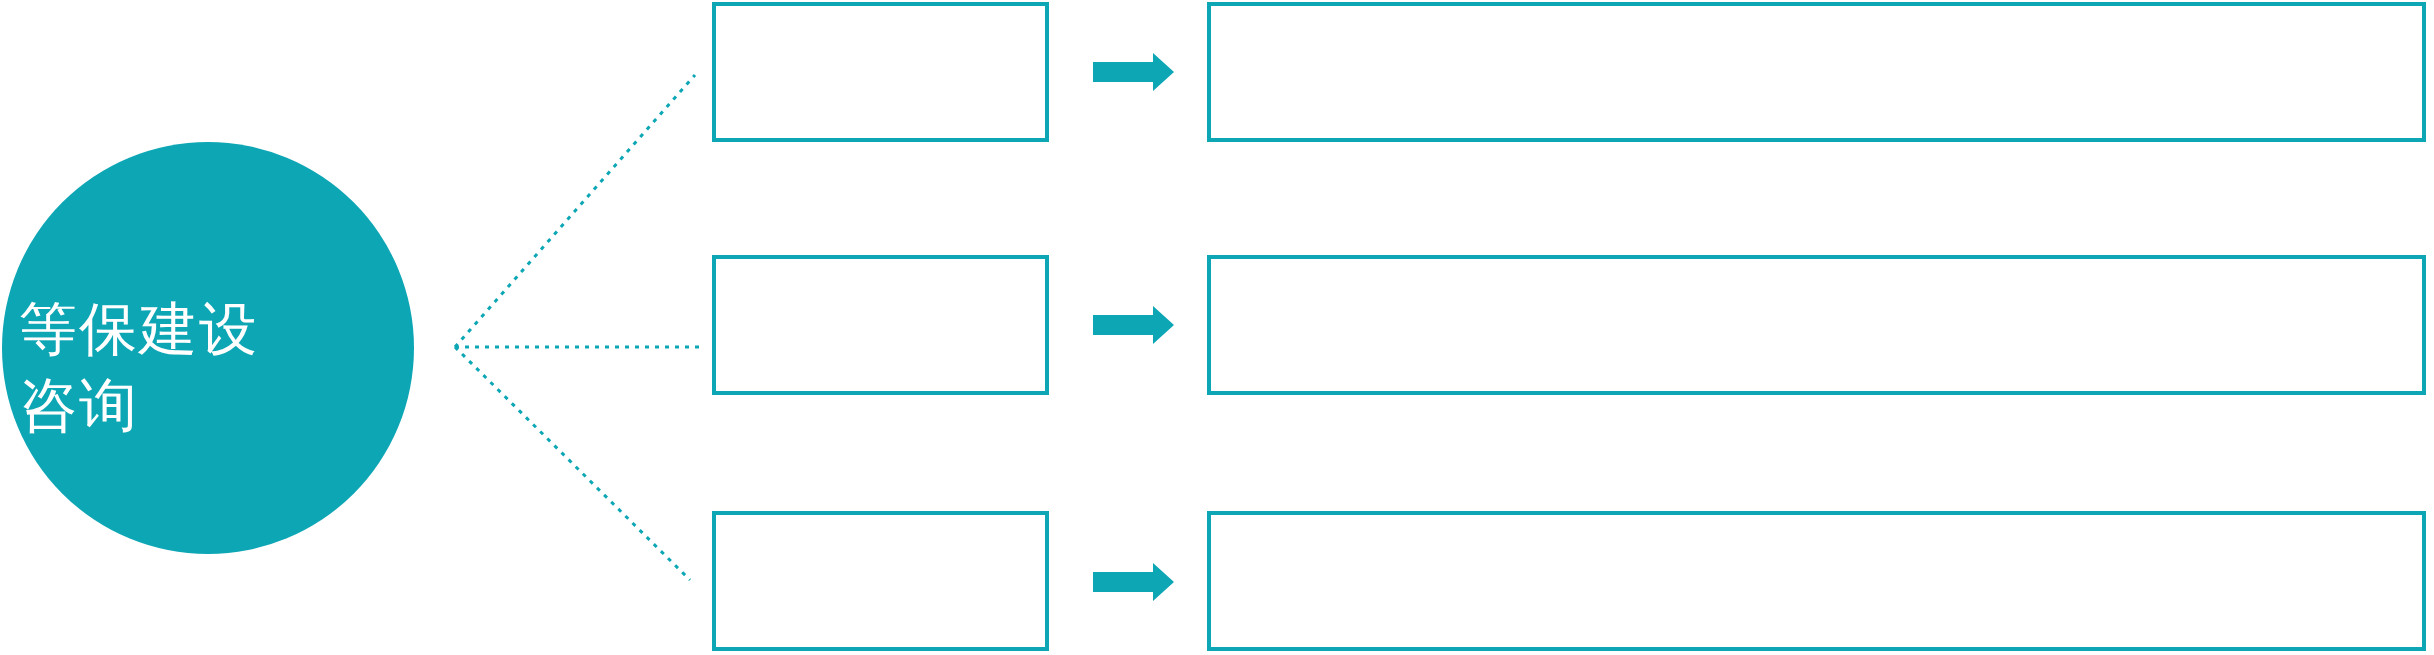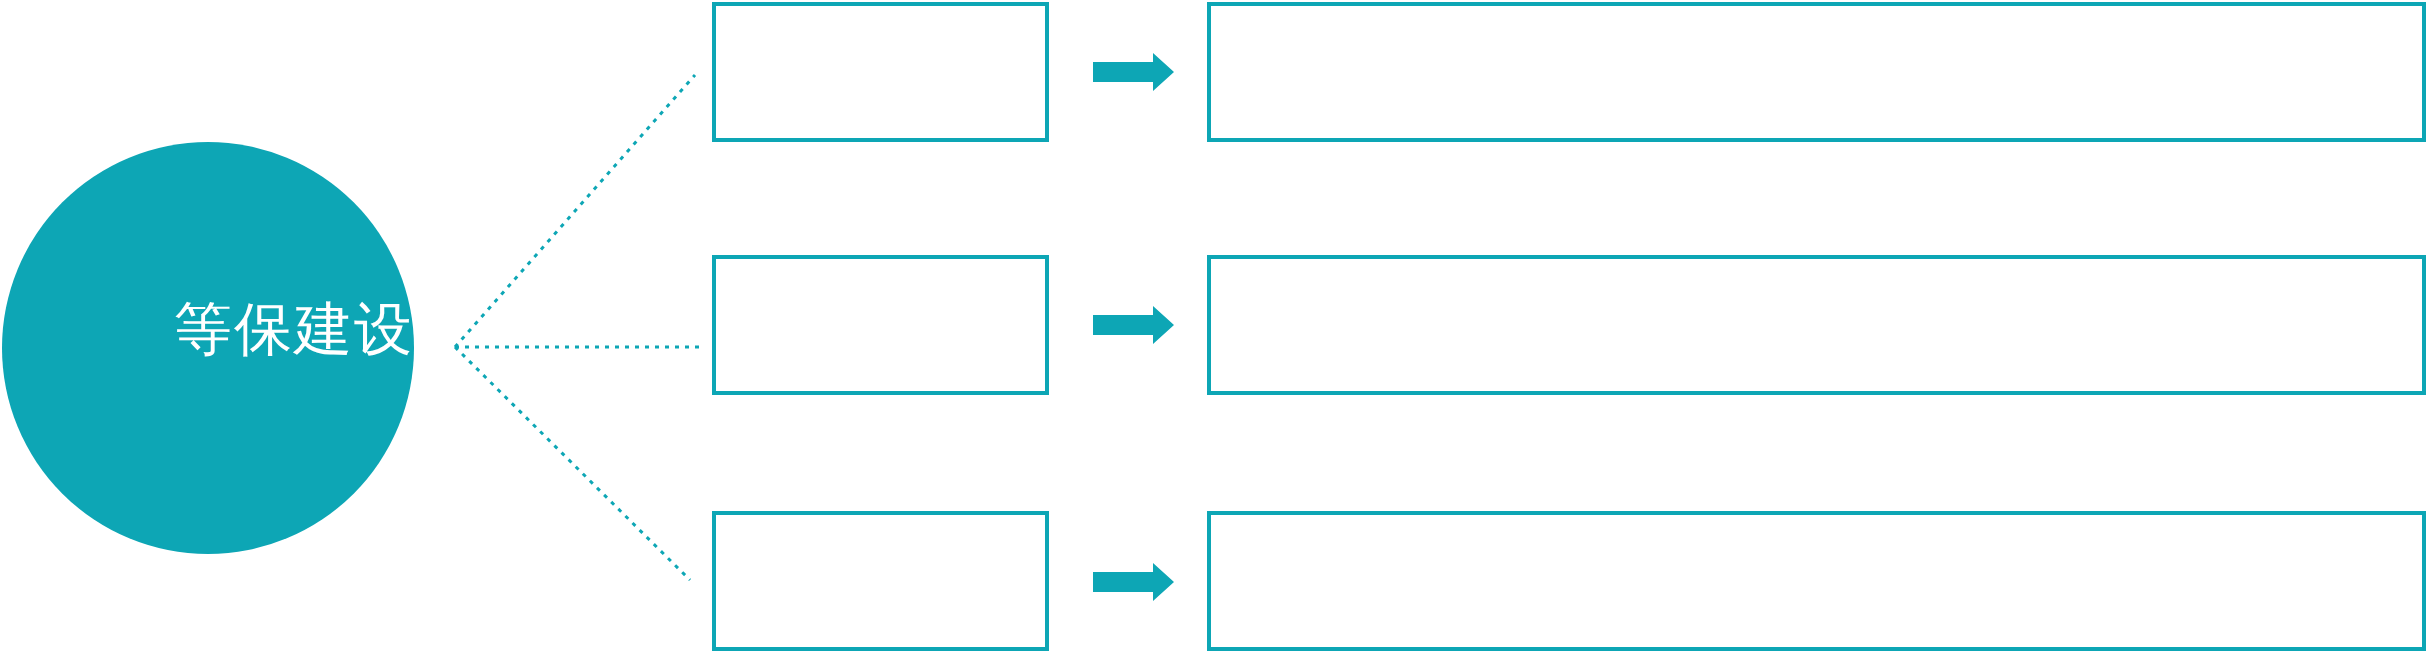--- a/index.html
+++ b/index.html
@@ -19,24 +19,24 @@
     position: absolute;
     left: 2px;
     top: 142px;
     width: 412px;
     height: 412px;
     border-radius: 50%;
     background: var(--accent, #0da6b5);
   }
   .hub-label {
     position: absolute;
-    left: 0;
+    left: 17px;
     top: 149px;
     width: 100%;
-    text-align: right;
+    text-align: left;
     color: var(--text-on-accent, #ffffff);
     font-size: 58px;
     line-height: 76px;
     font-weight: 300;
     letter-spacing: 2px;
   }
   .connector-svg {
     position: absolute;
     left: 440px;
     top: 60px;
@@ -84,20 +84,21 @@
   .arrow3 { top: 562px; }
 </style>
 </head>
 <body>
 
 <div class="canvas">
 
   <div class="hub-circle">
     <div class="hub-label">
       <div>等保建设</div>
+      <div>咨询</div>
     </div>
   </div>
 
   <svg class="connector-svg" viewBox="0 0 270 545">
     <line x1="15" y1="287" x2="255" y2="15"></line>
     <line x1="15" y1="287" x2="260" y2="287"></line>
     <line x1="15" y1="287" x2="250" y2="520"></line>
   </svg>
 
   <div class="step-box row1"></div>

